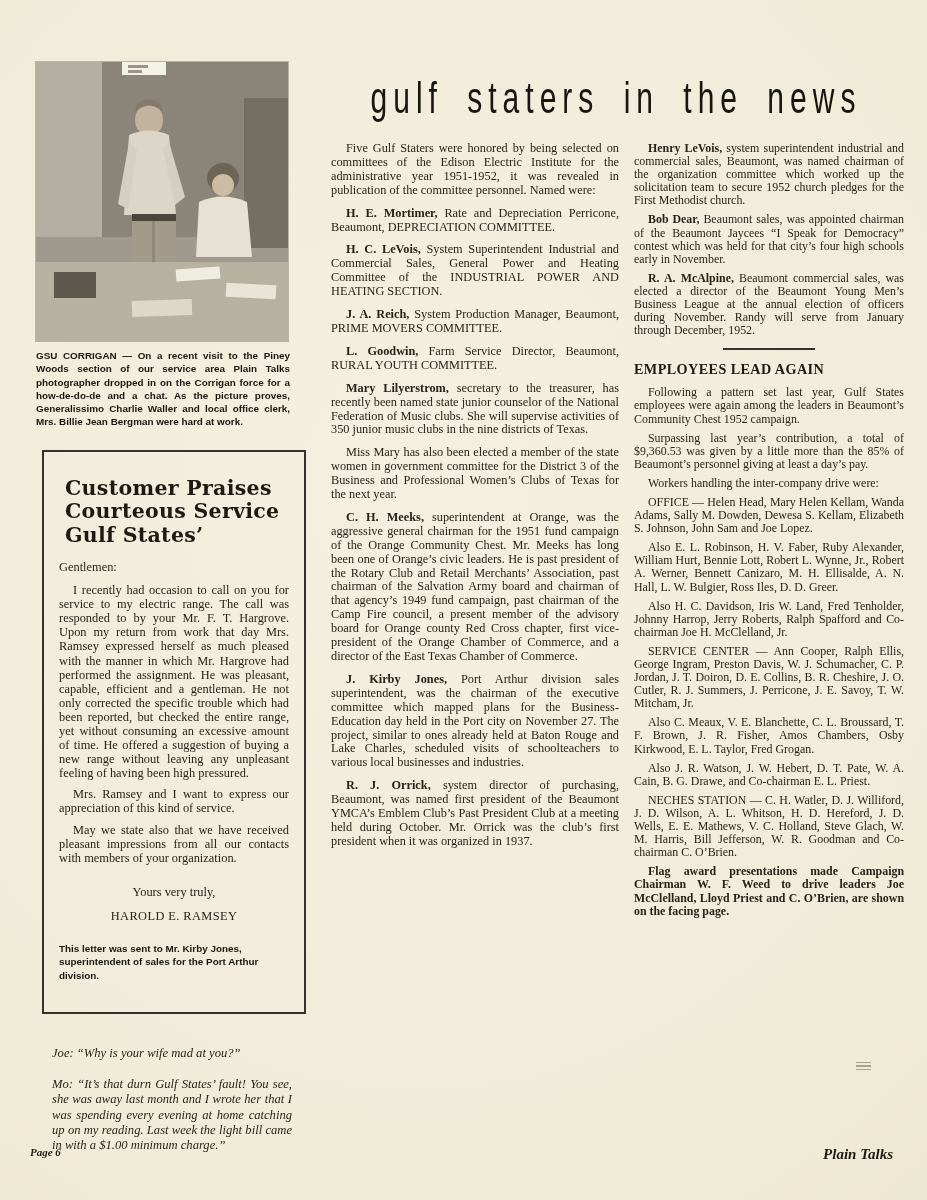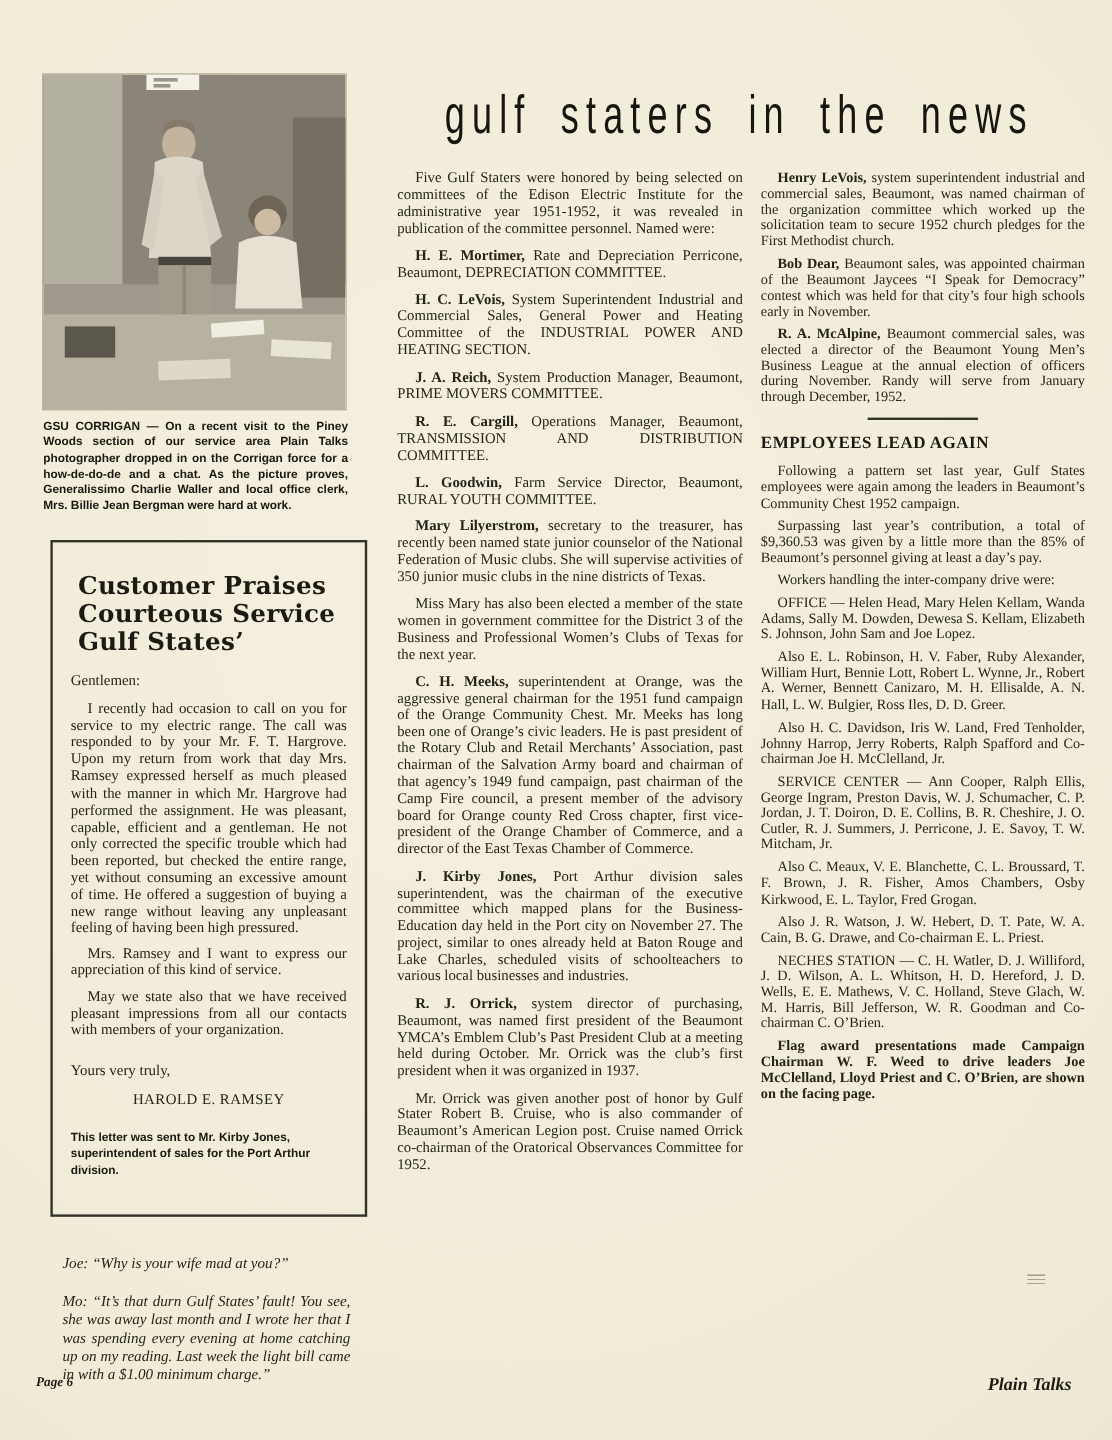--- a/index.html
+++ b/index.html
@@ -35,21 +35,21 @@
   .letter-box {
     position:absolute; left:42px; top:450px; width:264px; height:564px;
     border:2px solid #34332b; padding:23px 15px 10px 15px; overflow:hidden;
   }
   .letter-title {
     font-family:"DejaVu Serif", serif; font-weight:bold; font-size:20.5px;
     line-height:1.14; letter-spacing:0.3px; color:#1c1a13; margin:2px 0 13px 6px;
   }
   .letter-salutation { font-size:12.4px; margin-bottom:8px; }
   .letter-para { font-size:12.4px; line-height:14.1px; text-align:justify; text-indent:14px; margin-bottom:7px; }
-  .letter-closing { font-size:12.4px; margin-top:20px; }
+  .letter-closing { font-size:12.4px; text-align:center; margin-top:20px; }
   .letter-signature { font-size:12.4px; text-align:center; margin-top:9px; letter-spacing:0.4px; }
   .letter-note {
     margin-top:18px; font-family:"Liberation Sans", sans-serif; font-weight:bold;
     font-size:9.9px; line-height:1.36; color:#181710;
   }
 
   
   .joke { position:absolute; left:36px; top:1030px; width:272px; font-size:12.6px; line-height:15.2px; text-align:justify; }
   .joke p { margin:16px;font-style:italic; }
 
@@ -136,28 +136,26 @@
     <p>Joe: “Why is your wife mad at you?”</p>
     <p>Mo: “It’s that durn Gulf States’ fault! You see, she was away last month and I wrote her that I was spending every evening at home catching up on my reading. Last week the light bill came in with a $1.00 minimum charge.”</p>
   </div>
 
   <div class="col col-mid">
     <p class="para"><span>Five Gulf Staters were honored by being selected on committees of the Edison Electric Institute for the administrative year 1951-1952, it was revealed in publication of the committee personnel. Named were:</span></p>
 
     <p class="para"><span class="lead">H. E. Mortimer,</span><span> Rate and Depreciation Perricone, Beaumont, DEPRECIATION COMMITTEE.</span></p>
     <p class="para"><span class="lead">H. C. LeVois,</span><span> System Superintendent Industrial and Commercial Sales, General Power and Heating Committee of the INDUSTRIAL POWER AND HEATING SECTION.</span></p>
     <p class="para"><span class="lead">J. A. Reich,</span><span> System Production Manager, Beaumont, PRIME MOVERS COMMITTEE.</span></p>
-    <p class="para"><span class="lead">R. E. Cargill,</span><span> Operations Manager, Beaumont, TRANSMISSION AND DISTRIBUTION COMMITTEE.</span></p>
     <p class="para"><span class="lead">L. Goodwin,</span><span> Farm Service Director, Beaumont, RURAL YOUTH COMMITTEE.</span></p>
     <p class="para"><span class="lead">Mary Lilyerstrom,</span><span> secretary to the treasurer, has recently been named state junior counselor of the National Federation of Music clubs. She will supervise activities of 350 junior music clubs in the nine districts of Texas.</span></p>
     <p class="para"><span class="lead"></span><span>Miss Mary has also been elected a member of the state women in government committee for the District 3 of the Business and Professional Women’s Clubs of Texas for the next year.</span></p>
     <p class="para"><span class="lead">C. H. Meeks,</span><span> superintendent at Orange, was the aggressive general chairman for the 1951 fund campaign of the Orange Community Chest. Mr. Meeks has long been one of Orange’s civic leaders. He is past president of the Rotary Club and Retail Merchants’ Association, past chairman of the Salvation Army board and chairman of that agency’s 1949 fund campaign, past chairman of the Camp Fire council, a present member of the advisory board for Orange county Red Cross chapter, first vice-president of the Orange Chamber of Commerce, and a director of the East Texas Chamber of Commerce.</span></p>
     <p class="para"><span class="lead">J. Kirby Jones,</span><span> Port Arthur division sales superintendent, was the chairman of the executive committee which mapped plans for the Business-Education day held in the Port city on November 27. The project, similar to ones already held at Baton Rouge and Lake Charles, scheduled visits of schoolteachers to various local businesses and industries.</span></p>
     <p class="para"><span class="lead">R. J. Orrick,</span><span> system director of purchasing, Beaumont, was named first president of the Beaumont YMCA’s Emblem Club’s Past President Club at a meeting held during October. Mr. Orrick was the club’s first president when it was organized in 1937.</span></p>
-    <p class="para"><span class="lead"></span><span>Mr. Orrick was given another post of honor by Gulf Stater Robert B. Cruise, who is also commander of Beaumont’s American Legion post. Cruise named Orrick co-chairman of the Oratorical Observances Committee for 1952.</span></p>
   </div>
 
   <div class="col col-right">
     <p class="para"><span class="lead">Henry LeVois,</span><span> system superintendent industrial and commercial sales, Beaumont, was named chairman of the organization committee which worked up the solicitation team to secure 1952 church pledges for the First Methodist church.</span></p>
     <p class="para"><span class="lead">Bob Dear,</span><span> Beaumont sales, was appointed chairman of the Beaumont Jaycees “I Speak for Democracy” contest which was held for that city’s four high schools early in November.</span></p>
     <p class="para"><span class="lead">R. A. McAlpine,</span><span> Beaumont commercial sales, was elected a director of the Beaumont Young Men’s Business League at the annual election of officers during November. Randy will serve from January through December, 1952.</span></p>
 
     <div class="divider"></div>
     <h2 class="section-heading">EMPLOYEES LEAD AGAIN</h2>
 

